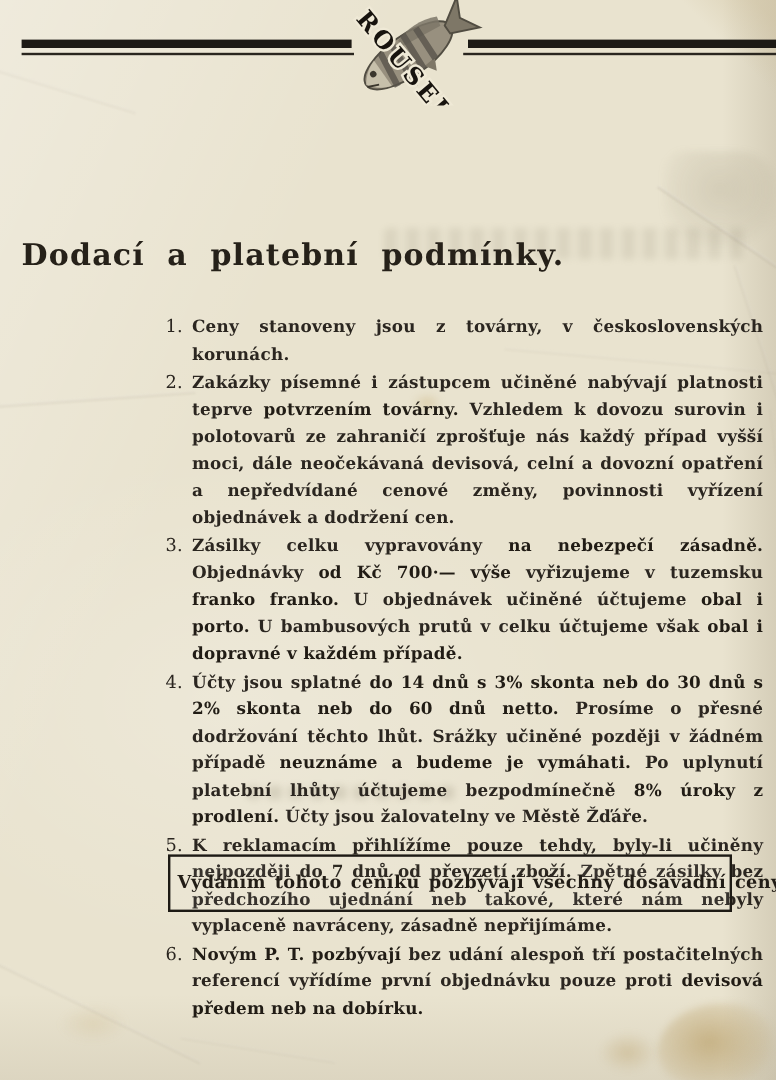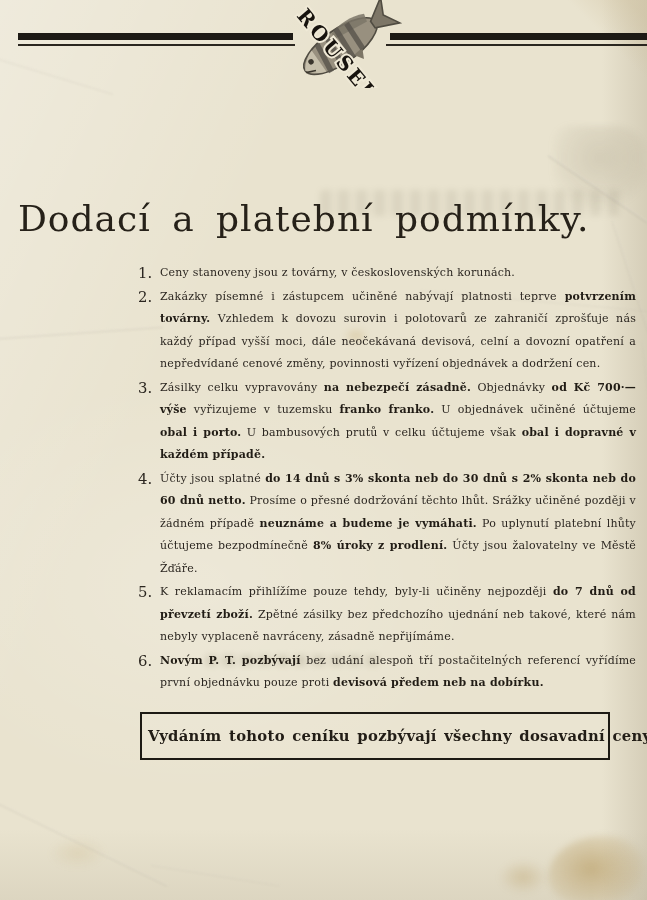--- a/index.html
+++ b/index.html
@@ -27,34 +27,35 @@
   .rule-left{left:18px;width:275px;}
   .rule-thin-left{left:18px;width:277px;}
   .rule-right{left:390px;width:257px;}
   .rule-thin-right{left:386px;width:261px;}
   
   .logo{position:absolute;left:280px;top:0;width:126px;height:88px;}
   .logo svg{width:100%;height:100%;}
   
   .title{
     position:absolute;left:18px;top:198px;margin:0;
-    font-size:36px;font-weight:normal;letter-spacing:1px;word-spacing:9px;
+    font-size:25px;font-weight:bold;letter-spacing:1px;word-spacing:9px;
     color:#262119;
   }
   
   .terms{position:absolute;left:138px;top:262px;width:498px;}
   .term{display:flex;margin-bottom:1px;}
   .term .num{
     flex:0 0 22px;text-align:left;
     font-size:14.8px;line-height:22.5px;
   }
   .term .txt{
     flex:1;text-align:justify;
-    font-size:11px;line-height:22.5px;
+    font-size:14px;line-height:22.5px;
     letter-spacing:0.2px;
+    font-weight:bold;
   }
   .term .txt b{color:#211c15;}
   
   .notice{
     position:absolute;left:140px;top:712px;width:470px;box-sizing:border-box;
     border:2.5px solid #1d1a14;
     padding:10px 6px 11px 6px;
     text-align:center;font-weight:bold;font-size:14.8px;line-height:23px;
     letter-spacing:0.3px;word-spacing:2px;color:#221d16;
     background:rgba(255,255,255,0.06);

